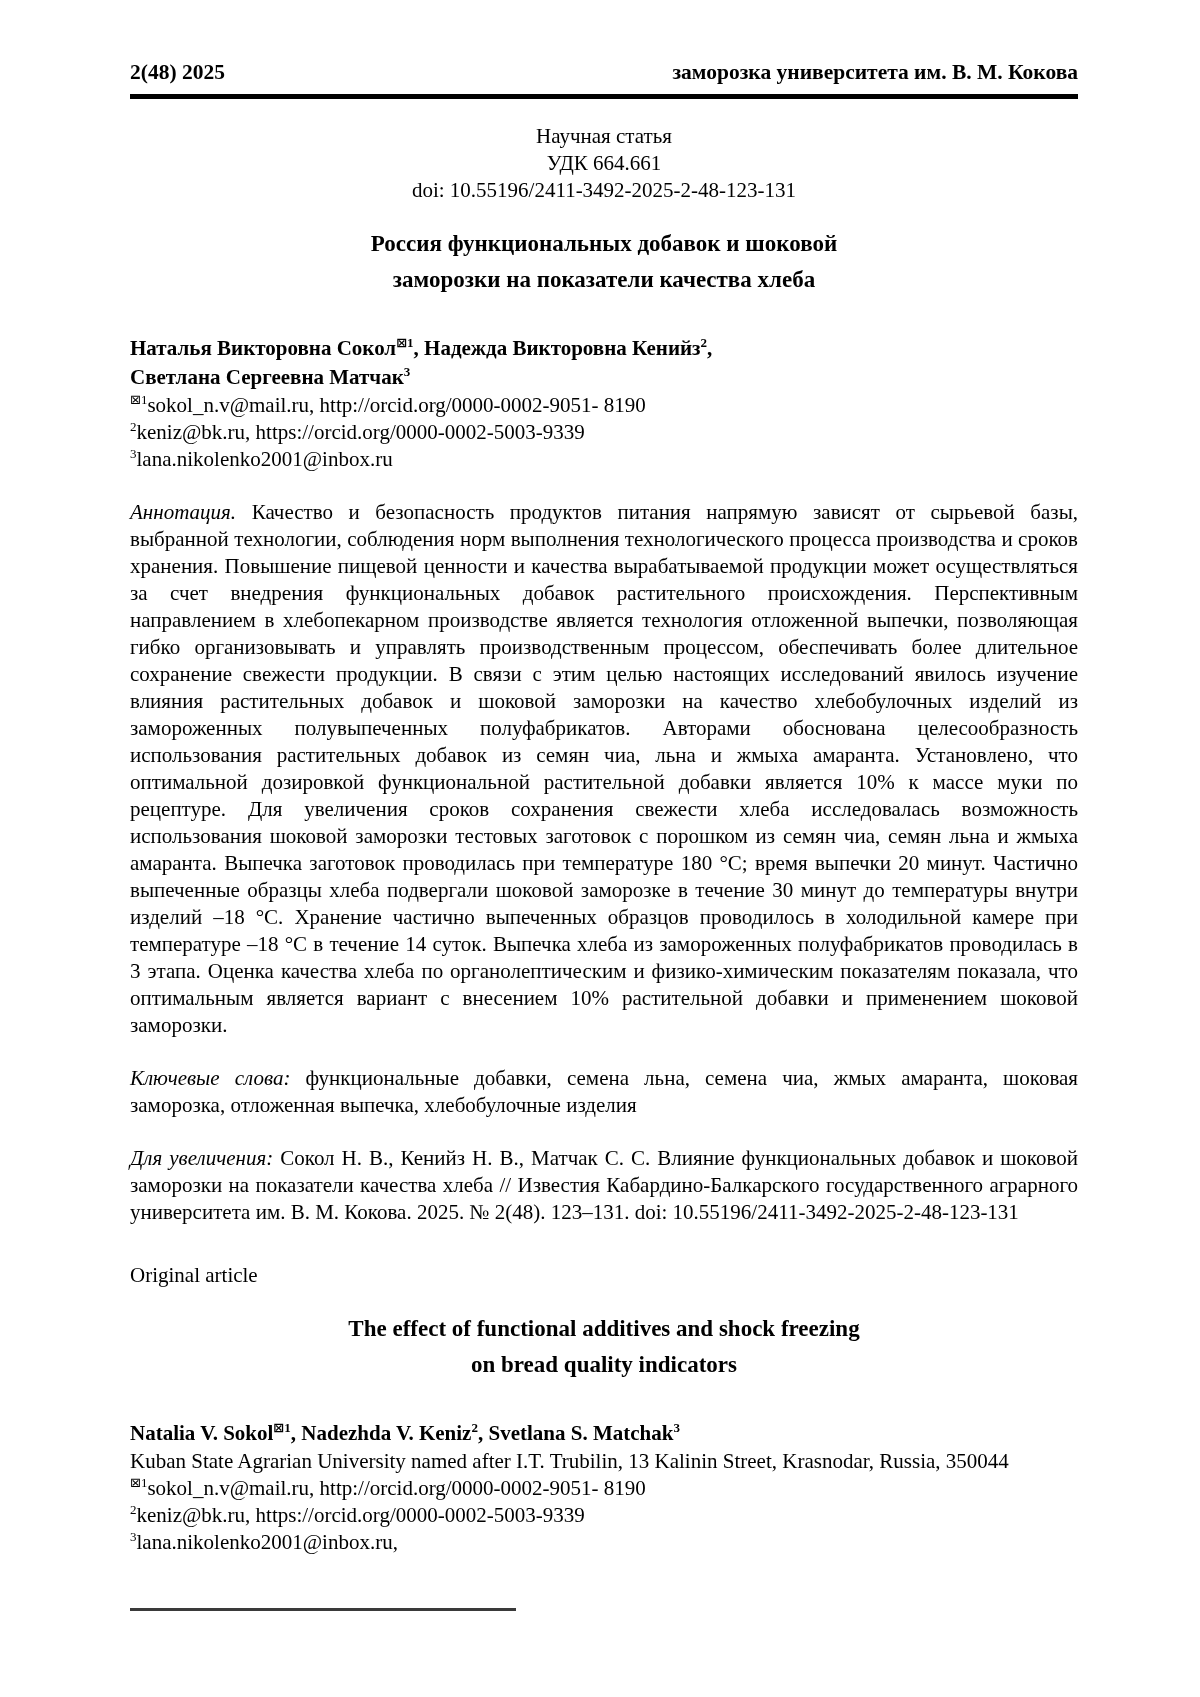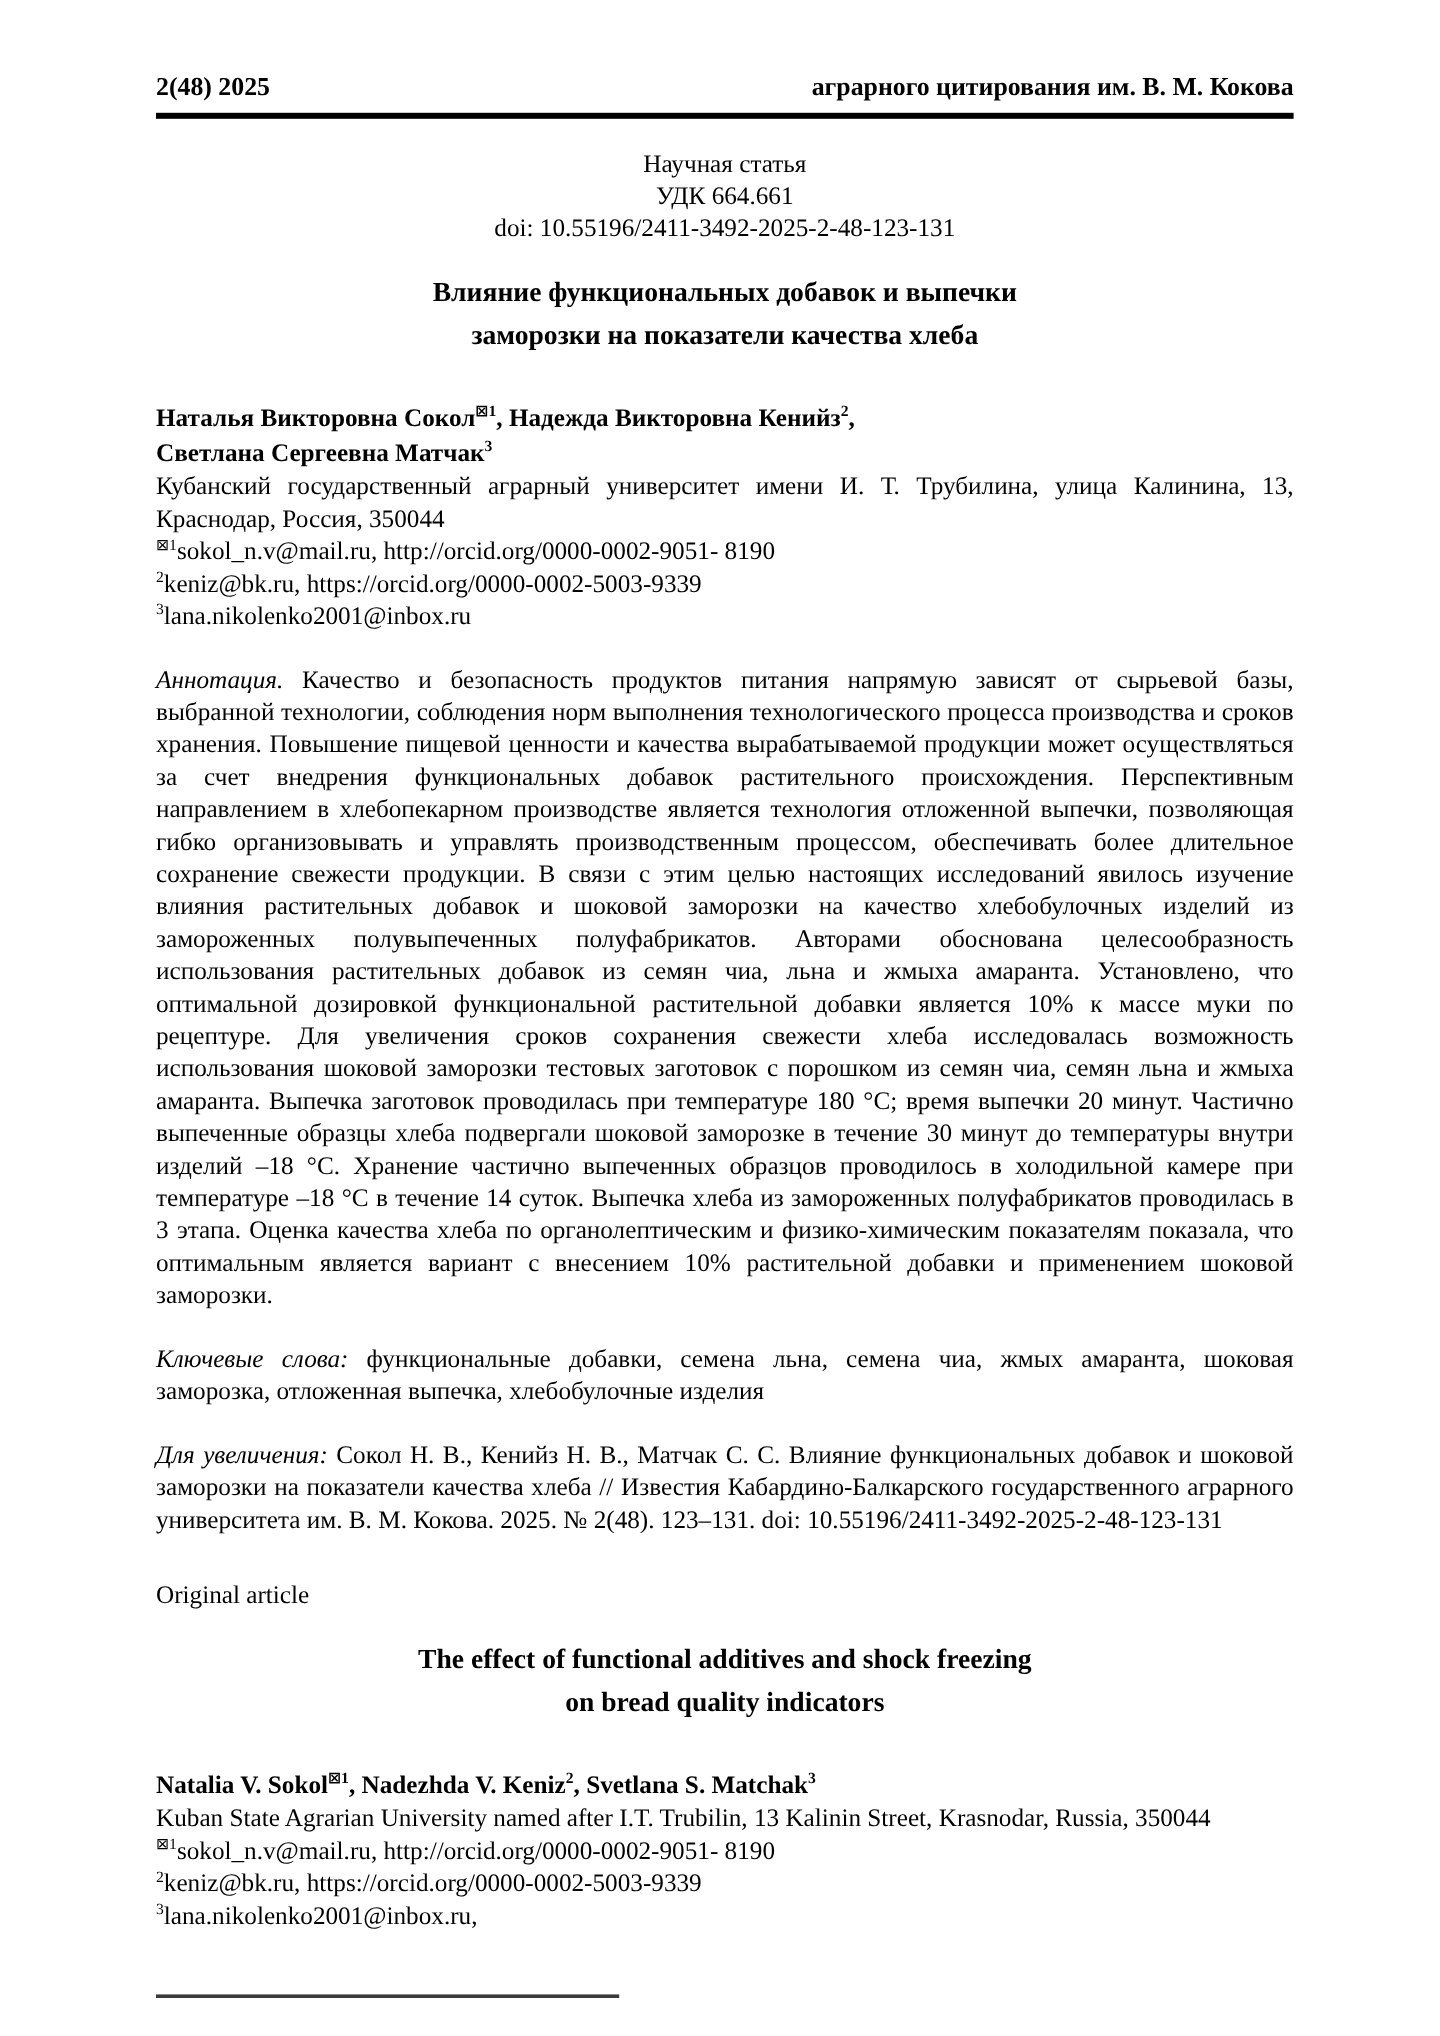--- a/index.html
+++ b/index.html
@@ -46,42 +46,41 @@
   .foot-rule { width: 386px; border-bottom: 3px solid #3a3a3a; margin-top: 52px; }
 </style>
 </head>
 <body>
 
 <div class="page">
 
   <div class="hdr">
     <div>2(48) 2025</div>
     <div class="hdr-journal">
-      <div>аграрного цитирования им. В. М. Кокова</div>
+      <div>заморозка университета им. В. М. Кокова</div>
     </div>
   </div>
   <div class="hdr-rule"></div>
 
   <div class="meta">
     <div>Научная статья</div>
     <div>УДК 664.661</div>
     <div>doi: 10.55196/2411-3492-2025-2-48-123-131</div>
   </div>
 
   <div class="title">
-    <div>Влияние функциональных добавок и выпечки</div>
+    <div>Россия функциональных добавок и шоковой</div>
     <div>заморозки на показатели качества хлеба</div>
   </div>
 
   <div class="authors">
     <span>Наталья Викторовна Сокол</span><sup><span class="mail">⊠</span><span>1</span></sup><span>, </span><span>Надежда Викторовна Кенийз</span><sup>2</sup><span>,</span><br>
     <span>Светлана Сергеевна Матчак</span><sup>3</sup>
   </div>
 
-  <div class="aff">Кубанский государственный аграрный университет имени И. Т. Трубилина, улица Калинина, 13, Краснодар, Россия, 350044</div>
 
   <div class="contacts">
     <div class="contact-line"><sup><span class="mail">⊠</span><span>1</span></sup><span>sokol_n.v@mail.ru, http://orcid.org/0000-0002-9051- 8190</span></div>
     <div class="contact-line"><sup>2</sup><span>keniz@bk.ru, https://orcid.org/0000-0002-5003-9339</span></div>
     <div class="contact-line"><sup>3</sup><span>lana.nikolenko2001@inbox.ru</span></div>
   </div>
 
   <p class="para">
     <span class="label-bi">Аннотация.</span>
     <span>Качество и безопасность продуктов питания напрямую зависят от сырьевой базы, выбранной технологии, соблюдения норм выполнения технологического процесса производства и сроков хранения. Повышение пищевой ценности и качества вырабатываемой продукции может осуществляться за счет внедрения функциональных добавок растительного происхождения. Перспективным направлением в хлебопекарном производстве является технология отложенной выпечки, позволяющая гибко организовывать и управлять производственным процессом, обеспечивать более длительное сохранение свежести продукции. В связи с этим целью настоящих исследований явилось изучение влияния растительных добавок и шоковой заморозки на качество хлебобулочных изделий из замороженных полувыпеченных полуфабрикатов. Авторами обоснована целесообразность использования растительных добавок из семян чиа, льна и жмыха амаранта. Установлено, что оптимальной дозировкой функциональной растительной добавки является 10% к массе муки по рецептуре. Для увеличения сроков сохранения свежести хлеба исследовалась возможность использования шоковой заморозки тестовых заготовок с порошком из семян чиа, семян льна и жмыха амаранта. Выпечка заготовок проводилась при температуре 180 °С; время выпечки 20 минут. Частично выпеченные образцы хлеба подвергали шоковой заморозке в течение 30 минут до температуры внутри изделий –18 °С. Хранение частично выпеченных образцов проводилось в холодильной камере при температуре –18 °С в течение 14 суток. Выпечка хлеба из замороженных полуфабрикатов проводилась в 3 этапа. Оценка качества хлеба по органолептическим и физико-химическим показателям показала, что оптимальным является вариант с внесением 10% растительной добавки и применением шоковой заморозки.</span>

